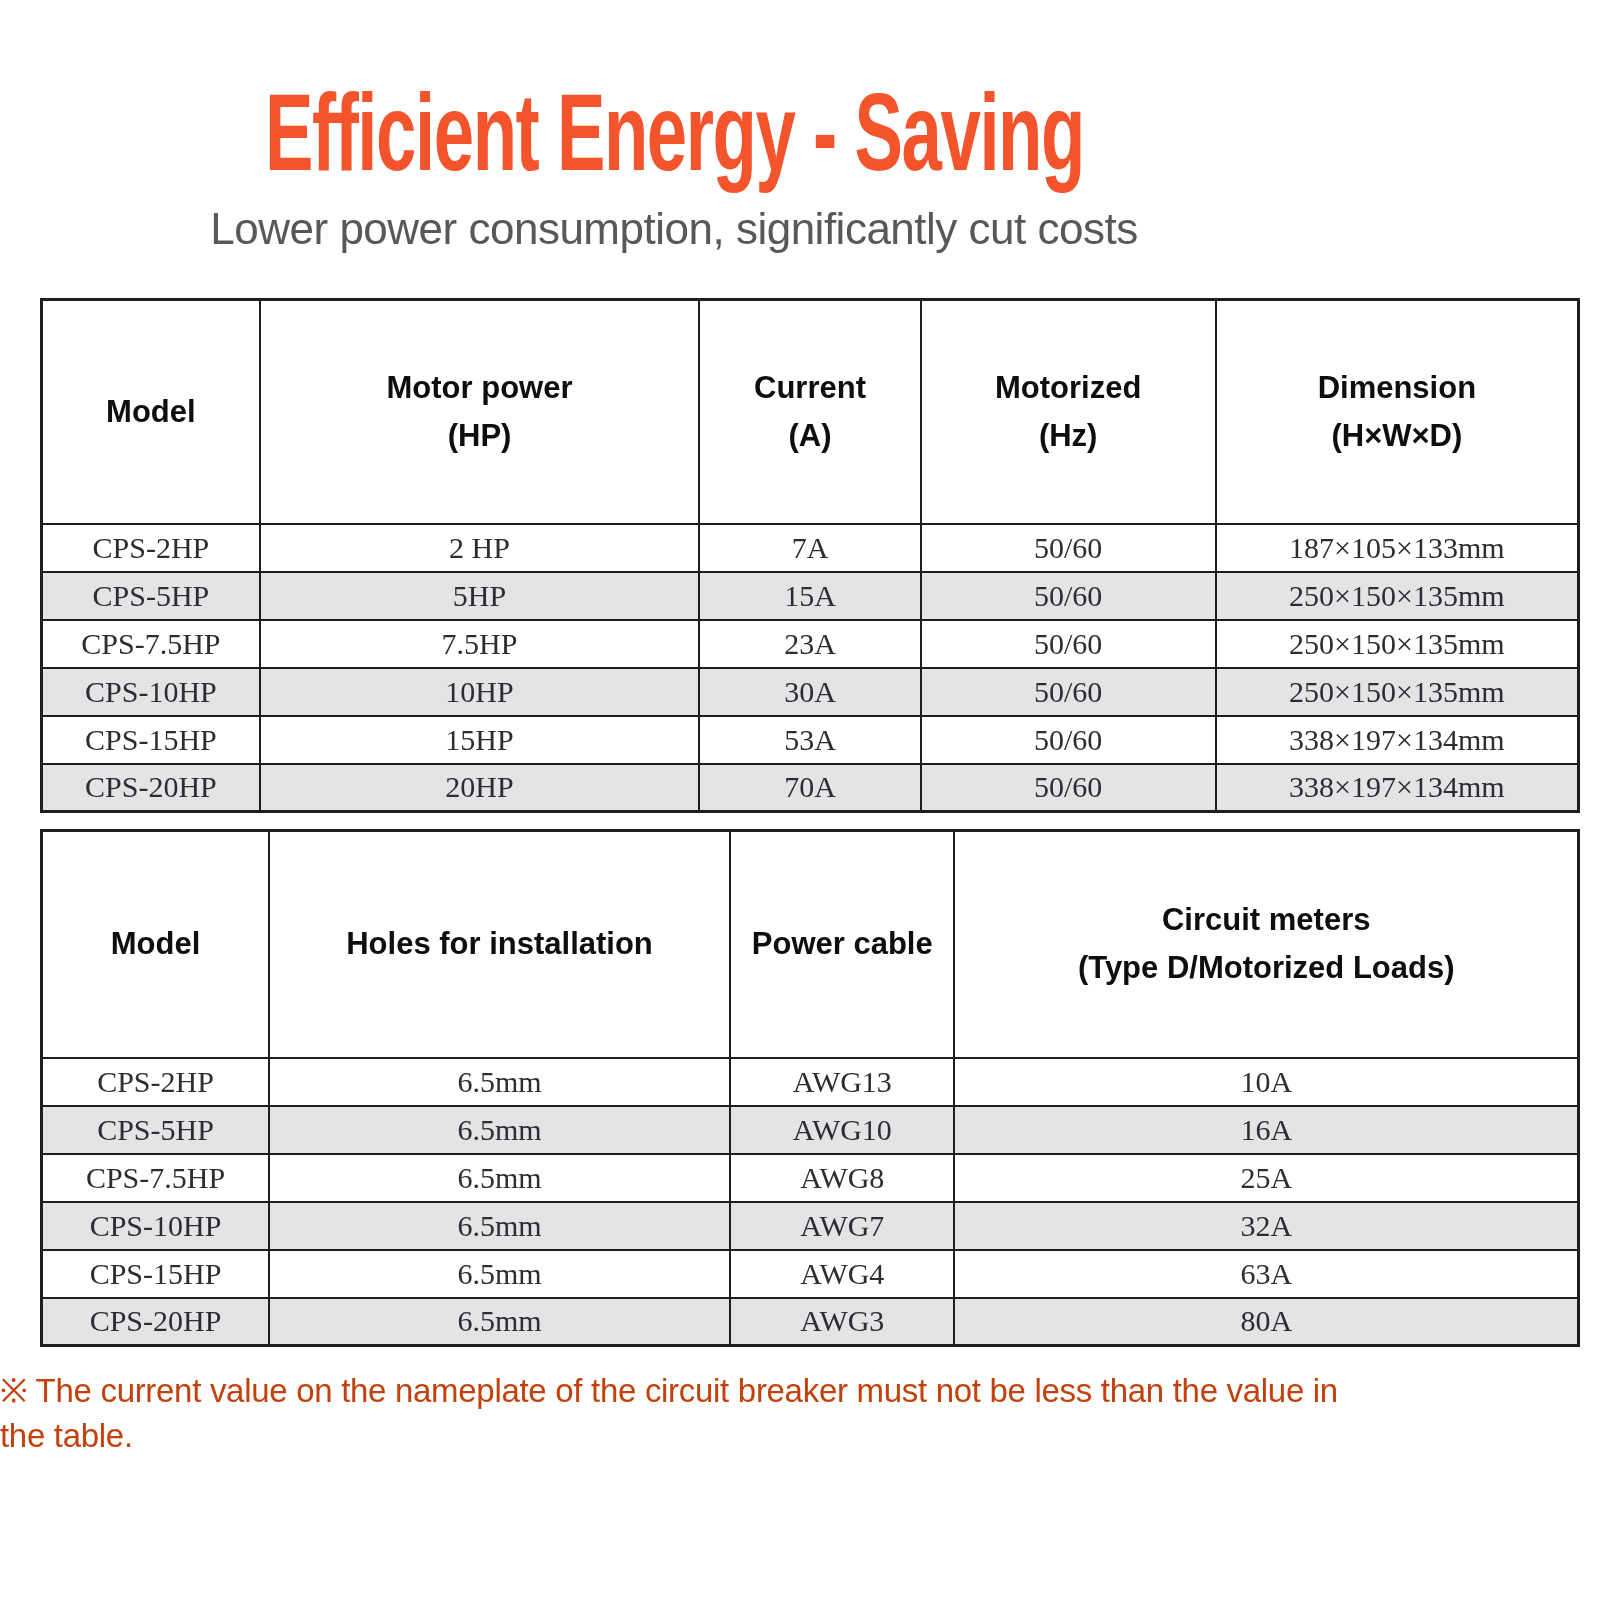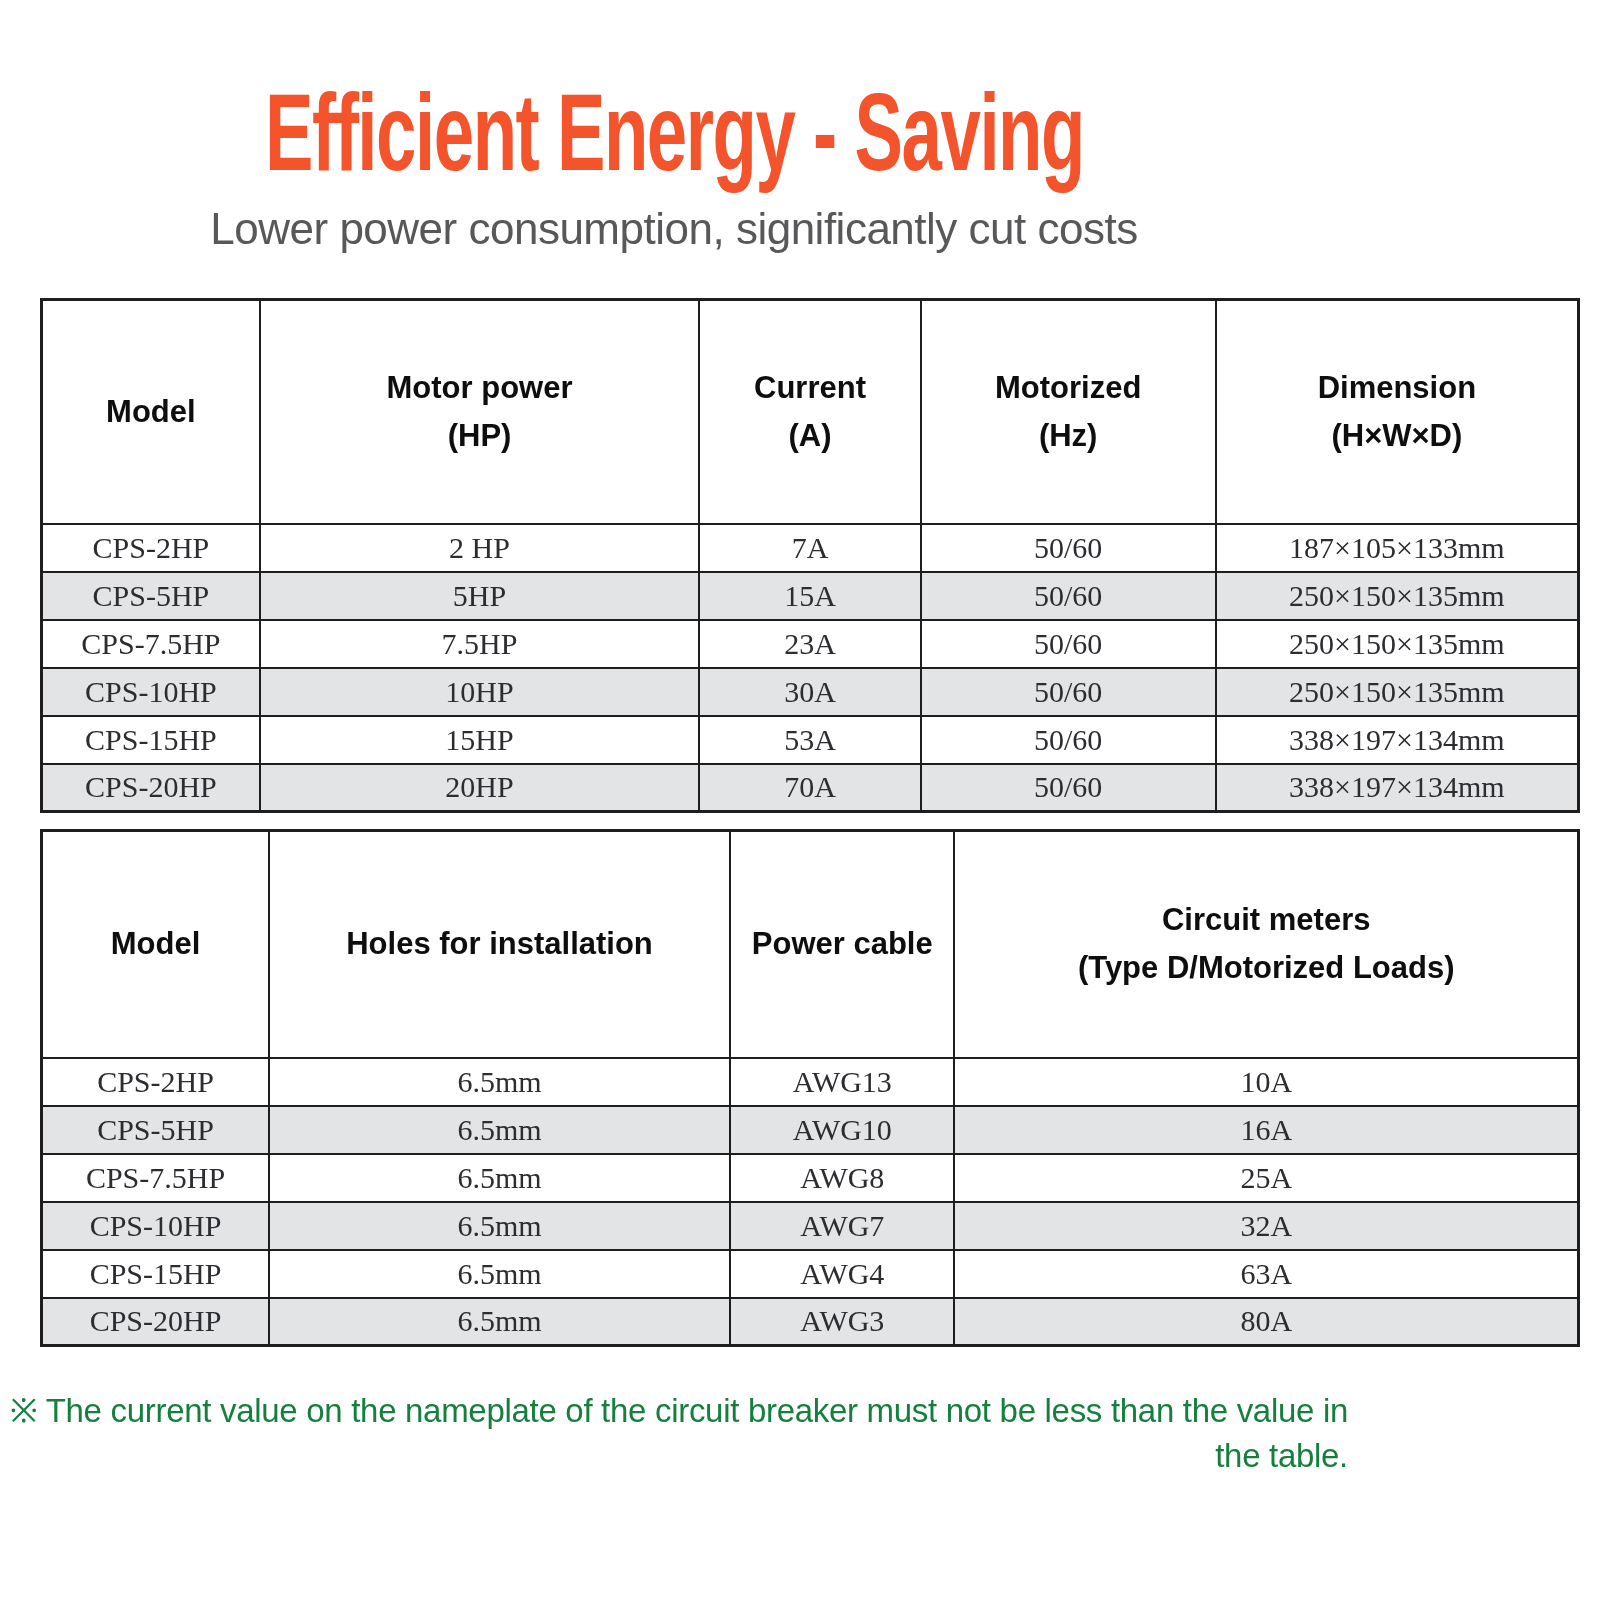--- a/index.html
+++ b/index.html
@@ -69,23 +69,23 @@
     font-size: 30px;
     color: var(--cell-text);
     font-family: Liberation Serif, serif;
   }
   table.spec tbody tr:nth-child(even) { background: var(--stripe); }
   #table-1 { margin-top: 44px; }
   #table-2 { margin-top: 16px; }
   #table-2 thead tr { height: 227px; }
 
   .footnotes {
-    margin-top: 42px;
-    text-align: right;
-    color: #15803d;
+    margin-top: 22px;
+    text-align: left;
+    color: #c2410c;
   }
   .footnotes p {
     font-size: 33px;
     line-height: 1.35;
     margin-bottom: 18px;
     letter-spacing: -0.3px;
   }
 </style>
 </head>
 <body>

